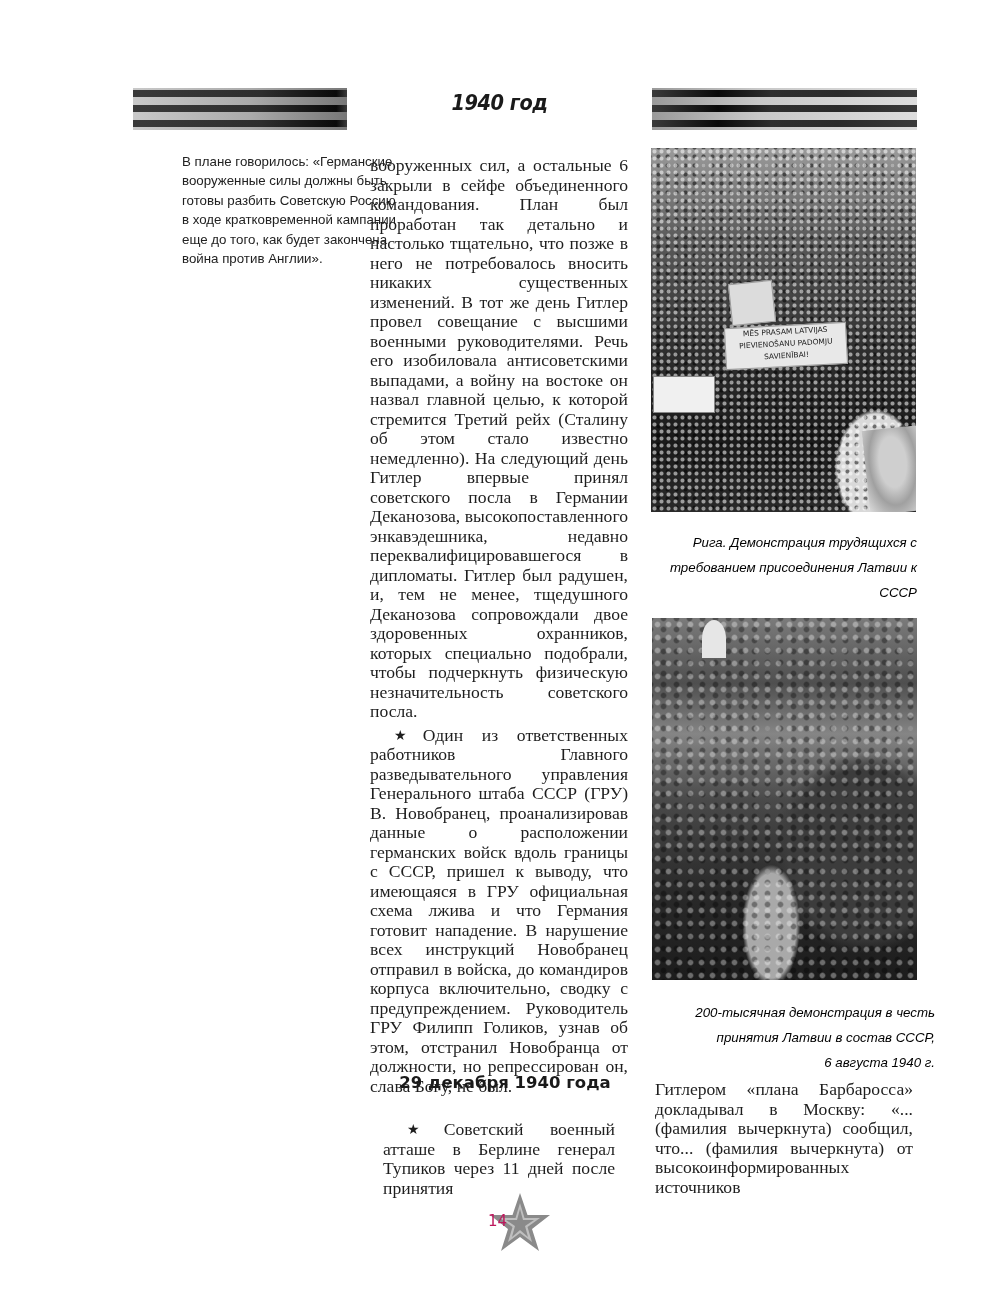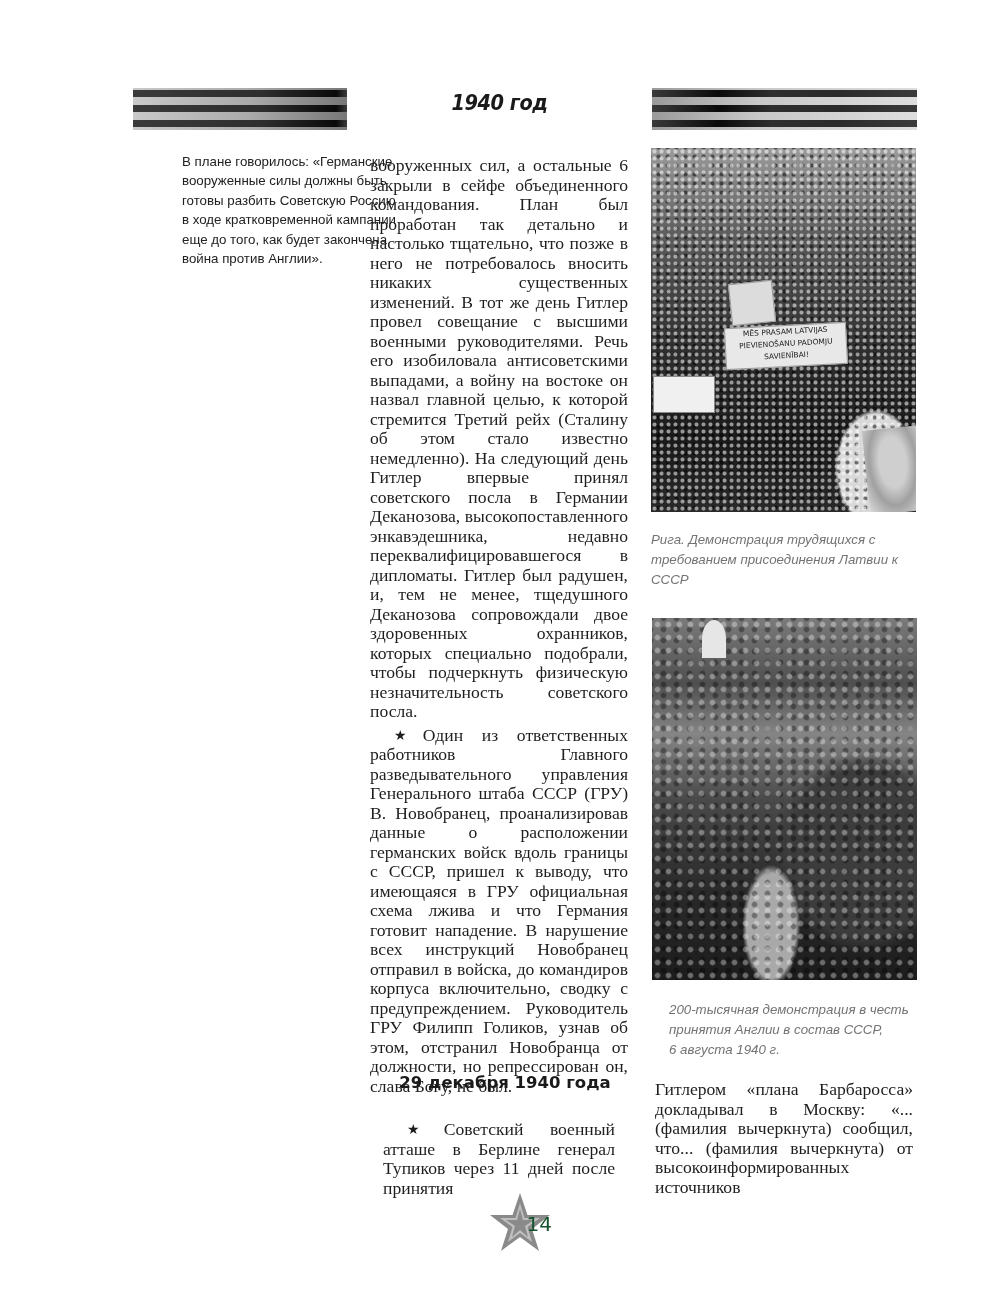--- a/index.html
+++ b/index.html
@@ -93,29 +93,29 @@
       radial-gradient(circle, rgba(0,0,0,0.35) 2px, transparent 3.5px);
     background-size: 11px 13px, 13px 11px; background-position: 0 0, 5px 6px;
   }
   .monument {
     position: absolute; left: 50px; top: 2px; width: 24px; height: 38px;
     background: #e6e6e6; border-radius: 50% 50% 0 0;
   }
 
   .caption {
     position: absolute; font-family: "Liberation Sans", sans-serif; font-style: italic;
-    font-size: 13.3px; line-height: 20px; text-align: left; color: #737373;
+    font-size: 13.3px; line-height: 25px; text-align: right; color: #000000;
   }
   .cap1 { left: 651px; top: 530px; width: 266px; }
   .cap2 { left: 669px; top: 1000px; width: 266px; }
 
   .page-star { position: absolute; left: 488px; top: 1191px; width: 64px; height: 62px; }
   .page-number {
-    position: absolute; left: 488px; top: 1212px; width: 64px; text-align: right;
-    font-family: "DejaVu Sans", sans-serif; font-size: 20px; color: #14532d;
+    position: absolute; left: 488px; top: 1212px; width: 64px; text-align: left;
+    font-family: "DejaVu Sans", sans-serif; font-size: 15px; color: #be185d;
   }
 </style>
 </head>
 <body>
 
 <div class="stripe-bar stripe-left">
   <div class="s d1"></div>
     <div class="s d2"></div>
     <div class="s d3"></div>
 </div>
@@ -149,21 +149,21 @@
   <div class="banner3"></div>
   <div class="portrait"></div>
 </div>
 <div class="caption cap1">Рига. Демонстрация трудящихся с требованием присоединения Латвии к СССР</div>
 
 <div class="photo photo2">
   <div class="monument"></div>
 </div>
 <div class="caption cap2">
   <div>200-тысячная демонстрация в честь</div>
-  <div>принятия Англии в состав СССР,</div>
+  <div>принятия Латвии в состав СССР,</div>
   <div>6 августа 1940 г.</div>
 </div>
 
 <svg class="page-star" viewBox="0 0 64 62">
   <polygon points="32,2 39.5,24 62,24 44,38 51,60 32,46 13,60 20,38 2,24 24.5,24" fill="#8a8a8a"></polygon>
   <polygon points="32,12 36.5,27 52,27 39.5,36 44,51 32,42 20,51 24.5,36 12,27 27.5,27" fill="#ffffff" opacity="0.45"></polygon>
   <polygon points="32,18 35,29 46,29 37,35 40,46 32,39 24,46 27,35 18,29 29,29" fill="#8a8a8a"></polygon>
 </svg>
 <div class="page-number">14</div>
 

